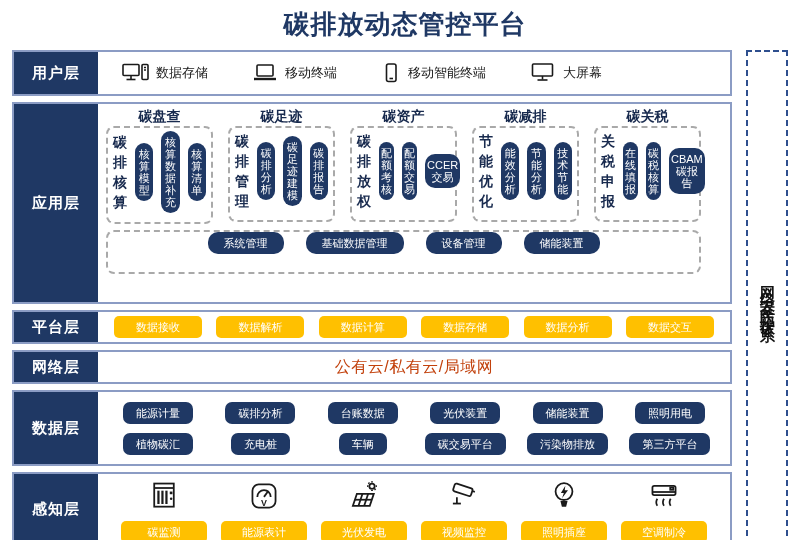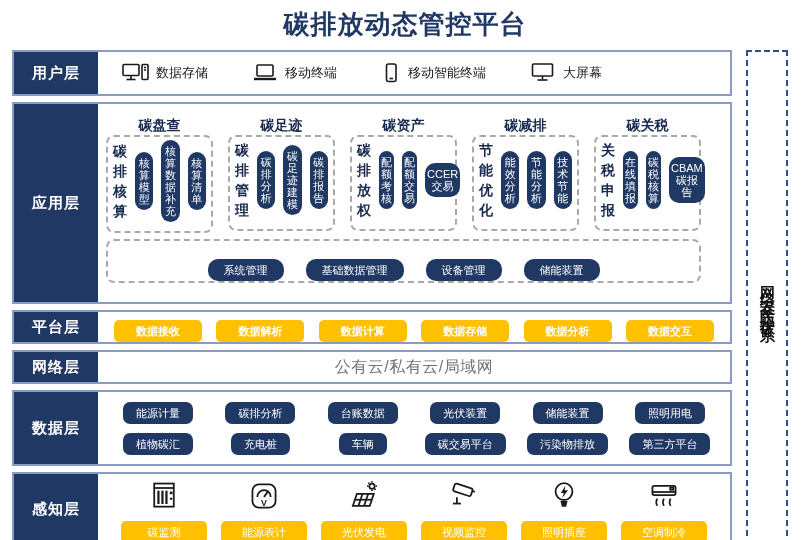--- a/index.html
+++ b/index.html
@@ -24,49 +24,49 @@
     letter-spacing:1px;
   }
   .row-body{flex:1;min-width:0;}
 
   
   .user-body{display:flex;align-items:center;gap:44px;padding-left:24px;}
   .user-item{display:flex;align-items:center;gap:7px;}
   .user-label{font-size:13px;color:#1a1a1a;}
 
   
-  .app-body{padding:12px 6px 5px 8px;}
+  .app-body{padding:3px 6px 5px 8px;}
   .app-cols{display:flex;gap:15px;}
   .app-col{width:107px;display:flex;flex-direction:column;align-items:center;}
   .app-col-header{font-weight:bold;font-size:14px;color:#182a4e;line-height:19px;}
   .app-col-box{
     border:2px dashed #a9a9a9;border-radius:8px;width:100%;
     padding:3px 5px 9px;display:flex;flex-direction:row;align-items:center;gap:8px;
   }
   .app-subheader{font-weight:bold;font-size:14px;color:#182a4e;line-height:20px;}
   .btn-navy{
     background:var(--navy);color:#fff;font-size:11px;border-radius:10px;
     padding:5px 2px;width:93px;text-align:center;line-height:12px;
   }
   .app-common{
     margin-top:6px;width:595px;height:44px;border:2px dashed #a9a9a9;border-radius:8px;
-    display:flex;align-items:flex-end;justify-content:center;gap:22px;
+    display:flex;align-items:flex-start;justify-content:center;gap:22px;
   }
   .common-btn{width:auto;padding:5px 16px;}
 
   
-  .platform-body{display:flex;align-items:flex-end;justify-content:space-between;padding:0 16px;font-weight:bold;}
+  .platform-body{display:flex;align-items:center;justify-content:space-between;padding:0 16px;}
   .btn-yellow{
     background:var(--yellow);color:#fff;font-size:11px;border-radius:5px;
     width:88px;padding:5px 0;text-align:center;line-height:12px;
   }
 
   
   .network-body{display:flex;align-items:center;justify-content:center;
-    font-size:16px;color:#737373;letter-spacing:0.5px;}
+    font-size:16px;color:#c2410c;letter-spacing:0.5px;}
 
   
   .data-body{display:flex;flex-direction:column;justify-content:center;gap:9px;padding:0 12px;}
   .data-row{display:flex;justify-content:space-between;}
   .data-cell{width:96px;display:flex;justify-content:center;}
   .btn-data{
     background:var(--navy);color:#fff;font-size:11px;border-radius:7px;
     padding:5px 13px;text-align:left;line-height:12px;white-space:nowrap;
   }
 

